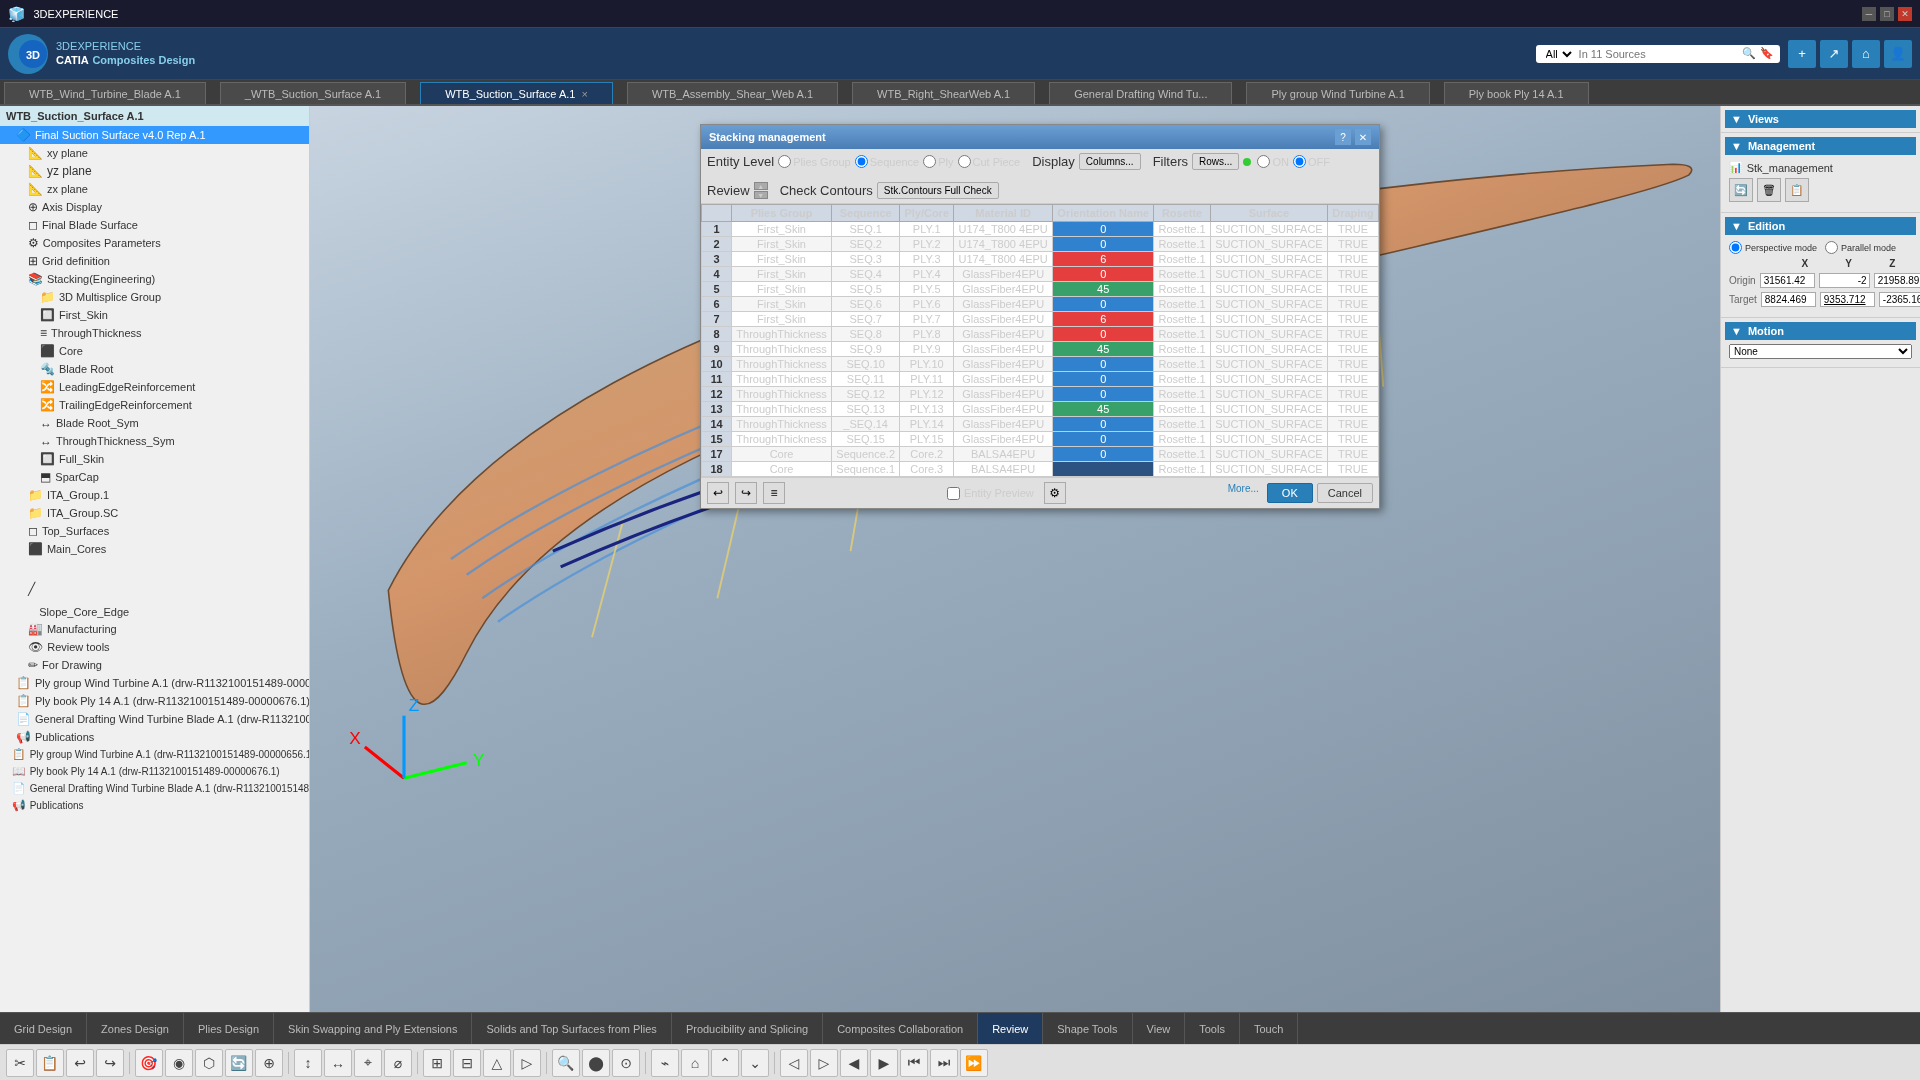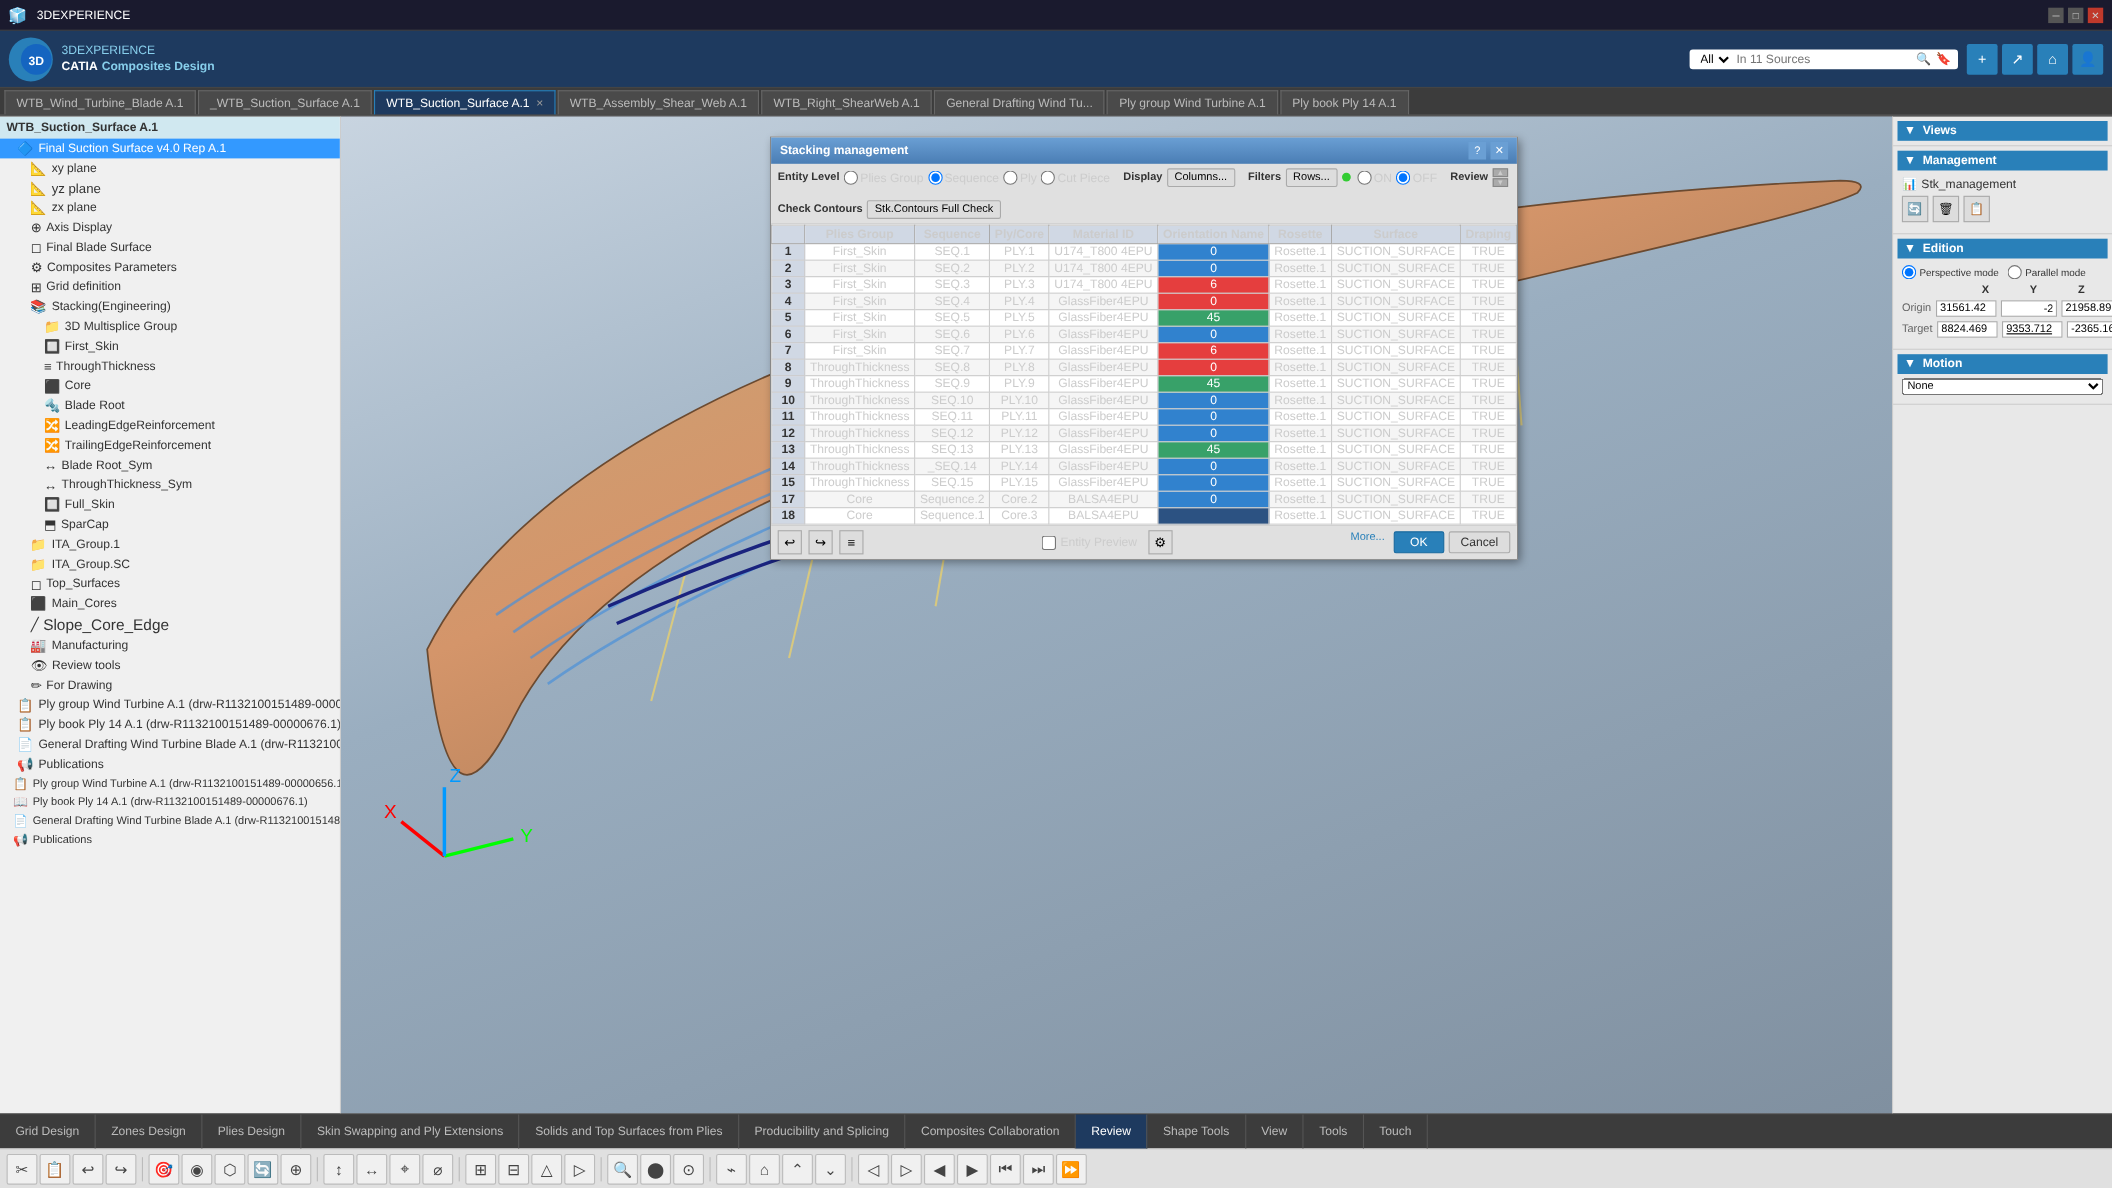--- a/index.html
+++ b/index.html
@@ -63,23 +63,23 @@
     #tabs-bar {
       background: #3c3c3c;
       height: 26px;
       display: flex;
       align-items: flex-end;
       border-bottom: 2px solid #555;
       padding-left: 4px;
     }
     .tab {
       background: #4a4a4a; color: #bbb;
-      padding: 3px 10px; cursor: pointer;
+      padding: 3px 24px; cursor: pointer;
       border: 1px solid #666; border-bottom: none;
-      margin-right: 2px; font-size: 11px;
+      margin-right: 14px; font-size: 11px;
       display: flex; align-items: center; gap: 6px;
       height: 22px;
     }
     .tab.active { background: #1e3a5f; color: #fff; border-color: #2980b9; }
     .tab .tab-close { color: #999; cursor: pointer; font-size: 11px; }
 
     
     #content-area {
       display: flex;
       height: calc(1080px - 28px - 52px - 26px - 32px - 36px);
@@ -186,21 +186,21 @@
       padding: 4px 6px;
       border-bottom: 1px solid #ccc;
       display: flex;
       gap: 12px;
       align-items: center;
       flex-wrap: wrap;
     }
     .entity-level, .display-section, .filters-section, .review-section, .check-contours-section {
       display: flex; align-items: center; gap: 4px;
     }
-    .section-label { font-weight: bold; font-size: 10px; color: #333; text-align: right; }
+    .section-label { font-weight: normal; font-size: 13px; color: #333; text-align: right; }
     .radio-item { display: flex; align-items: center; gap: 2px; font-size: 10px; }
     .toolbar-btn {
       background: #ddd; border: 1px solid #aaa; padding: 2px 6px;
       font-size: 10px; cursor: pointer; border-radius: 2px;
     }
     .on-off-group { display: flex; align-items: center; gap: 4px; }
     .review-arrows { display: flex; flex-direction: column; gap: 1px; }
     .review-arrows .arr { width: 14px; height: 8px; background: #aaa; border: 1px solid #888; cursor: pointer; font-size: 7px; text-align: center; }
 
     
@@ -519,21 +519,21 @@
         <div class="tree-item">
           <span class="indent"></span>
           <span class="indent"></span>
           <span style="margin-right: 4px; font-size: 12px;">⬛</span>
           <span style="font-size: 11px;">Main_Cores</span>
         </div>
         <div class="tree-item">
           <span class="indent"></span>
           <span class="indent"></span>
           <span style="margin-right: 4px; font-size: 12px;">╱</span>
-          <span style="font-size: 14px;">Slope_Core_Edge</span>
+          <span style="font-size: 11px; margin-top: 46px;">Slope_Core_Edge</span>
         </div>
         <div class="tree-item">
           <span class="indent"></span>
           <span class="indent"></span>
           <span style="margin-right: 4px; font-size: 12px;">🏭</span>
           <span style="font-size: 11px;">Manufacturing</span>
         </div>
         <div class="tree-item">
           <span class="indent"></span>
           <span class="indent"></span>

